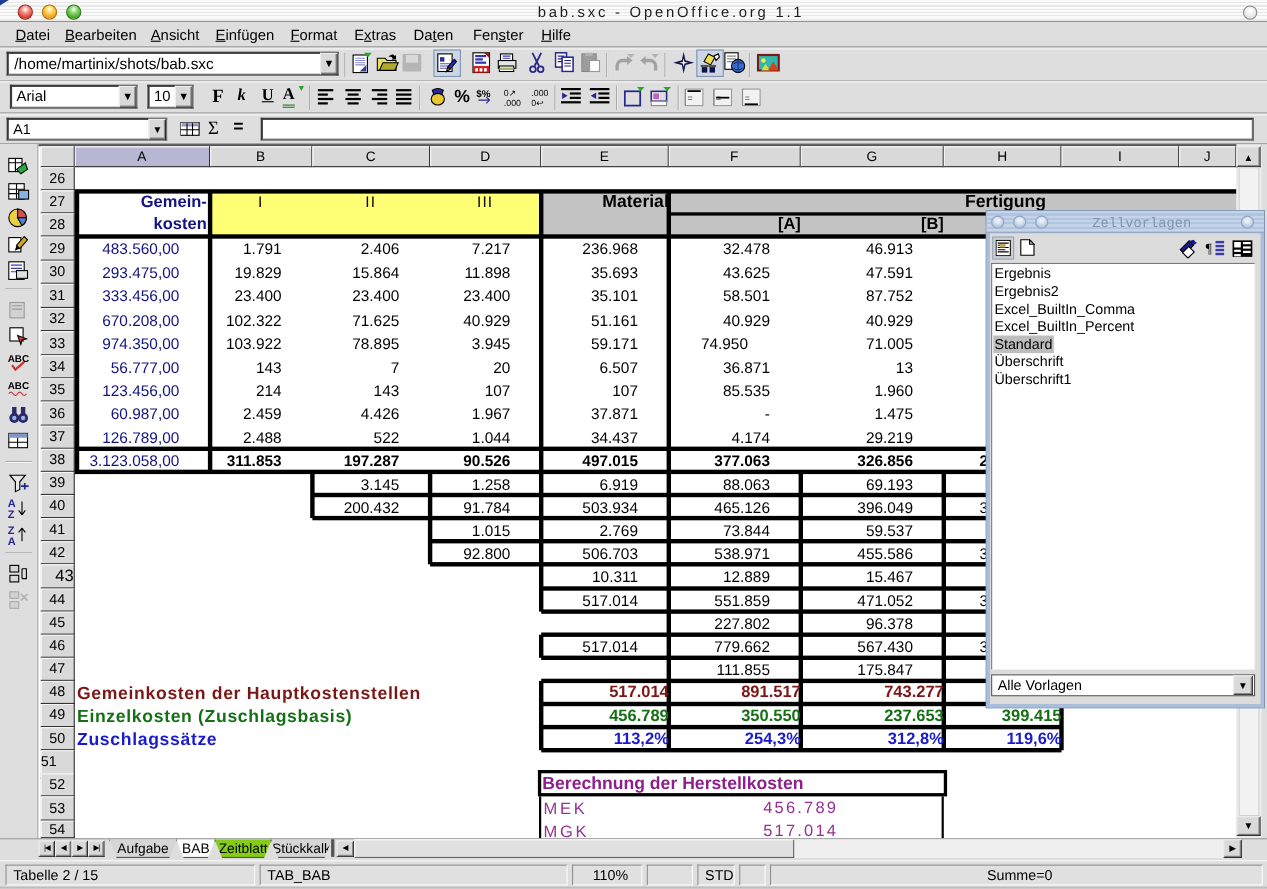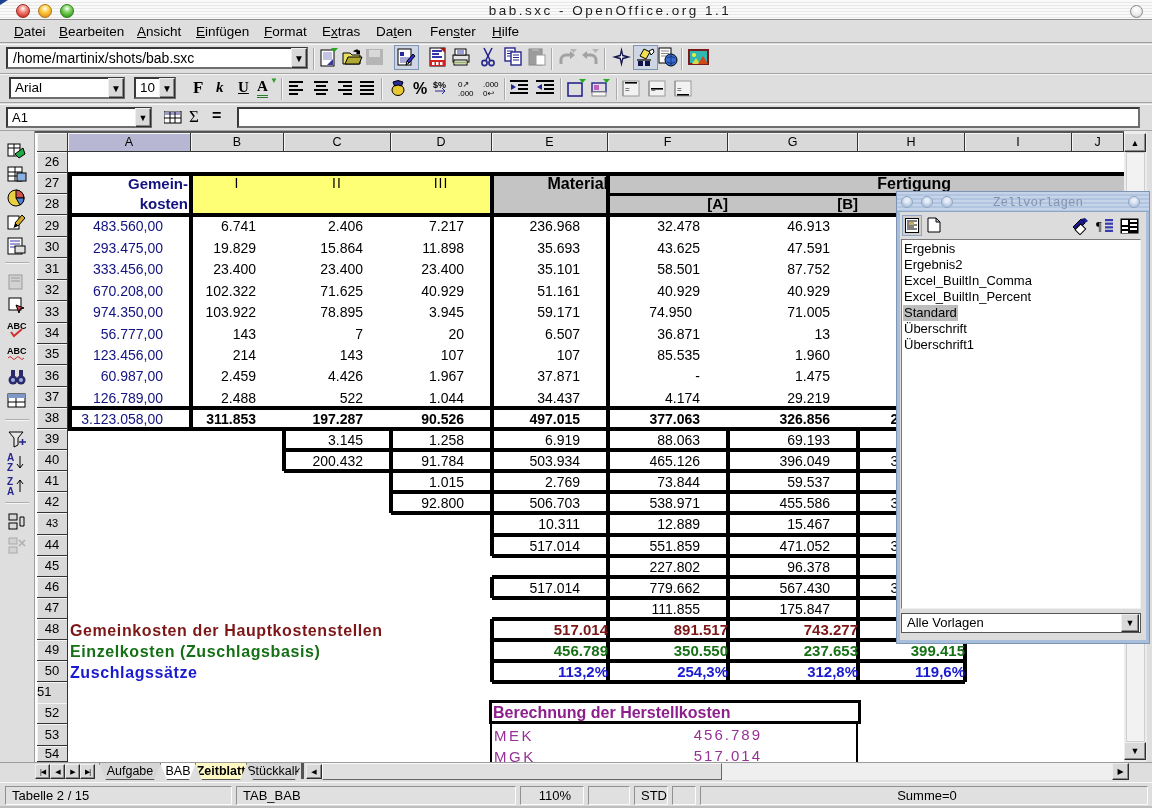--- a/index.html
+++ b/index.html
@@ -483,21 +483,21 @@
 border-right:1px solid #333;border-bottom:1px solid #333;box-shadow:inset 1px 1px 0 #f5f5f5;
 font-size:13px;text-align:center;line-height:20px;color:#000">40</div>
 <div class="abs" style="left:37px;top:471px;width:31px;height:21px;background:#d9d9d9;
 border-right:1px solid #333;border-bottom:1px solid #333;box-shadow:inset 1px 1px 0 #f5f5f5;
 font-size:13px;text-align:center;line-height:20px;color:#000">41</div>
 <div class="abs" style="left:37px;top:492px;width:31px;height:21px;background:#d9d9d9;
 border-right:1px solid #333;border-bottom:1px solid #333;box-shadow:inset 1px 1px 0 #f5f5f5;
 font-size:13px;text-align:center;line-height:20px;color:#000">42</div>
 <div class="abs" style="left:37px;top:513px;width:31px;height:22px;background:#d9d9d9;
 border-right:1px solid #333;border-bottom:1px solid #333;box-shadow:inset 1px 1px 0 #f5f5f5;
-font-size:11px;text-align:center;line-height:21px;color:#000">43</div>
+font-size:15px;text-align:right;line-height:21px;color:#000">43</div>
 <div class="abs" style="left:37px;top:535px;width:31px;height:21px;background:#d9d9d9;
 border-right:1px solid #333;border-bottom:1px solid #333;box-shadow:inset 1px 1px 0 #f5f5f5;
 font-size:13px;text-align:center;line-height:20px;color:#000">44</div>
 <div class="abs" style="left:37px;top:556px;width:31px;height:21px;background:#d9d9d9;
 border-right:1px solid #333;border-bottom:1px solid #333;box-shadow:inset 1px 1px 0 #f5f5f5;
 font-size:13px;text-align:center;line-height:20px;color:#000">45</div>
 <div class="abs" style="left:37px;top:577px;width:31px;height:21px;background:#d9d9d9;
 border-right:1px solid #333;border-bottom:1px solid #333;box-shadow:inset 1px 1px 0 #f5f5f5;
 font-size:13px;text-align:center;line-height:20px;color:#000">46</div>
 <div class="abs" style="left:37px;top:598px;width:31px;height:21px;background:#d9d9d9;
@@ -564,21 +564,21 @@
 <div class="vl" style="left:490px;top:577px;width:4px;height:21px"></div>
 <div class="vl" style="left:490px;top:619px;width:4px;height:63px"></div>
 <div class="vl" style="left:606px;top:429px;width:4px;height:253px"></div>
 <div class="vl" style="left:726px;top:429px;width:4px;height:253px"></div>
 <div class="vl" style="left:856px;top:429px;width:4px;height:253px"></div>
 <div class="vl" style="left:963px;top:429px;width:4px;height:253px"></div>
 <div class="abs" style="left:489px;top:700px;width:372px;height:24px;border:3px solid #000"></div>
 <div class="vl" style="left:490px;top:724px;width:2px;height:38px"></div>
 <div class="vl" style="left:856px;top:724px;width:2px;height:38px"></div>
 <div class="num navy" style="left:68px;top:219px;width:95px">483.560,00</div>
-<div class="num " style="left:191px;top:219px;width:65px">6.741</div>
+<div class="num " style="left:191px;top:219px;width:65px">1.791</div>
 <div class="num " style="left:284px;top:219px;width:79px">2.406</div>
 <div class="num " style="left:391px;top:219px;width:73px">7.217</div>
 <div class="num " style="left:492px;top:219px;width:88px">236.968</div>
 <div class="num " style="left:608px;top:219px;width:92px">32.478</div>
 <div class="num " style="left:728px;top:219px;width:102px">46.913</div>
 <div class="num navy" style="left:68px;top:241px;width:95px">293.475,00</div>
 <div class="num " style="left:191px;top:241px;width:65px">19.829</div>
 <div class="num " style="left:284px;top:241px;width:79px">15.864</div>
 <div class="num " style="left:391px;top:241px;width:73px">11.898</div>
 <div class="num " style="left:492px;top:241px;width:88px">35.693</div>
@@ -596,21 +596,21 @@
 <div class="num " style="left:284px;top:284px;width:79px">71.625</div>
 <div class="num " style="left:391px;top:284px;width:73px">40.929</div>
 <div class="num " style="left:492px;top:284px;width:88px">51.161</div>
 <div class="num " style="left:608px;top:284px;width:92px">40.929</div>
 <div class="num " style="left:728px;top:284px;width:102px">40.929</div>
 <div class="num navy" style="left:68px;top:305px;width:95px">974.350,00</div>
 <div class="num " style="left:191px;top:305px;width:65px">103.922</div>
 <div class="num " style="left:284px;top:305px;width:79px">78.895</div>
 <div class="num " style="left:391px;top:305px;width:73px">3.945</div>
 <div class="num " style="left:492px;top:305px;width:88px">59.171</div>
-<div class="num " style="left:600px;top:305px;width:92px">74.950</div>
+<div class="num " style="left:588px;top:305px;width:92px">74.950</div>
 <div class="num " style="left:728px;top:305px;width:102px">71.005</div>
 <div class="num navy" style="left:68px;top:327px;width:95px">56.777,00</div>
 <div class="num " style="left:191px;top:327px;width:65px">143</div>
 <div class="num " style="left:284px;top:327px;width:79px">7</div>
 <div class="num " style="left:391px;top:327px;width:73px">20</div>
 <div class="num " style="left:492px;top:327px;width:88px">6.507</div>
 <div class="num " style="left:608px;top:327px;width:92px">36.871</div>
 <div class="num " style="left:728px;top:327px;width:102px">13</div>
 <div class="num navy" style="left:68px;top:348px;width:95px">123.456,00</div>
 <div class="num " style="left:191px;top:348px;width:65px">214</div>
@@ -700,21 +700,21 @@
 <div class="dbtn" style="left:1124px;top:133px;width:22px;height:19px;font-size:9px;line-height:18px;color:#000">▲</div>
 <div class="abs" style="left:1126px;top:152px;width:19px;height:590px;background:#f2f2f2;border:1px solid #cfcfcf"></div>
 <div class="dbtn" style="left:1124px;top:742px;width:22px;height:18px;font-size:9px;line-height:17px;color:#000">▼</div>
 <div class="abs" style="left:0;top:762px;width:1152px;height:20px;background:#dedede;border-top:1px solid #9c9c9c"></div>
 <div class="dbtn" style="left:35px;top:764px;width:15px;height:15px;font-size:7px;line-height:14px;letter-spacing:-1px">|◀</div>
 <div class="dbtn" style="left:50px;top:764px;width:15px;height:15px;font-size:7px;line-height:14px;letter-spacing:-1px">◀</div>
 <div class="dbtn" style="left:65px;top:764px;width:15px;height:15px;font-size:7px;line-height:14px;letter-spacing:-1px">▶</div>
 <div class="dbtn" style="left:80px;top:764px;width:15px;height:15px;font-size:7px;line-height:14px;letter-spacing:-1px">▶|</div>
 <div class="tabt" style="left:99px;top:763px;width:62px;background:#d6d6d6;font-weight:normal">Aufgabe</div>
 <div class="tabt" style="left:160px;top:763px;width:36px;background:#fff;font-weight:normal">BAB</div>
-<div class="tabt" style="left:195px;top:763px;width:52px;background:#fef9c3;font-weight:bold">Zeitblatt</div>
+<div class="tabt" style="left:195px;top:763px;width:52px;background:#84cc16;font-weight:normal">Zeitblatt</div>
 <div class="tabt" style="left:246px;top:763px;width:56px;background:#d6d6d6;font-weight:normal">Stückkalk</div>
 <div class="abs" style="left:301px;top:763px;width:3px;height:16px;background:#555"></div>
 <div class="dbtn" style="left:306px;top:764px;width:16px;height:15px;font-size:7px;line-height:14px">◀</div>
 <div class="abs" style="left:322px;top:763px;width:790px;height:17px;background:#efefef"></div>
 <div class="abs" style="left:322px;top:763px;width:400px;height:17px;background:#e0e0e0;border:1px solid #666;border-top-color:#fbfbfb;border-left-color:#fbfbfb"></div>
 <div class="dbtn" style="left:1112px;top:763px;width:17px;height:17px;font-size:8px;line-height:16px">▶</div>
 <div class="abs" style="left:0;top:782px;width:1152px;height:26px;background:#dedede;border-top:1px solid #f8f8f8"></div>
 <div class="panel" style="left:5px;top:786px;width:227px;text-align:left;padding-left:6px">Tabelle 2 / 15</div>
 <div class="panel" style="left:236px;top:786px;width:280px;text-align:left;padding-left:6px">TAB_BAB</div>
 <div class="panel" style="left:520px;top:786px;width:64px;text-align:center;padding-left:6px">110%</div>

